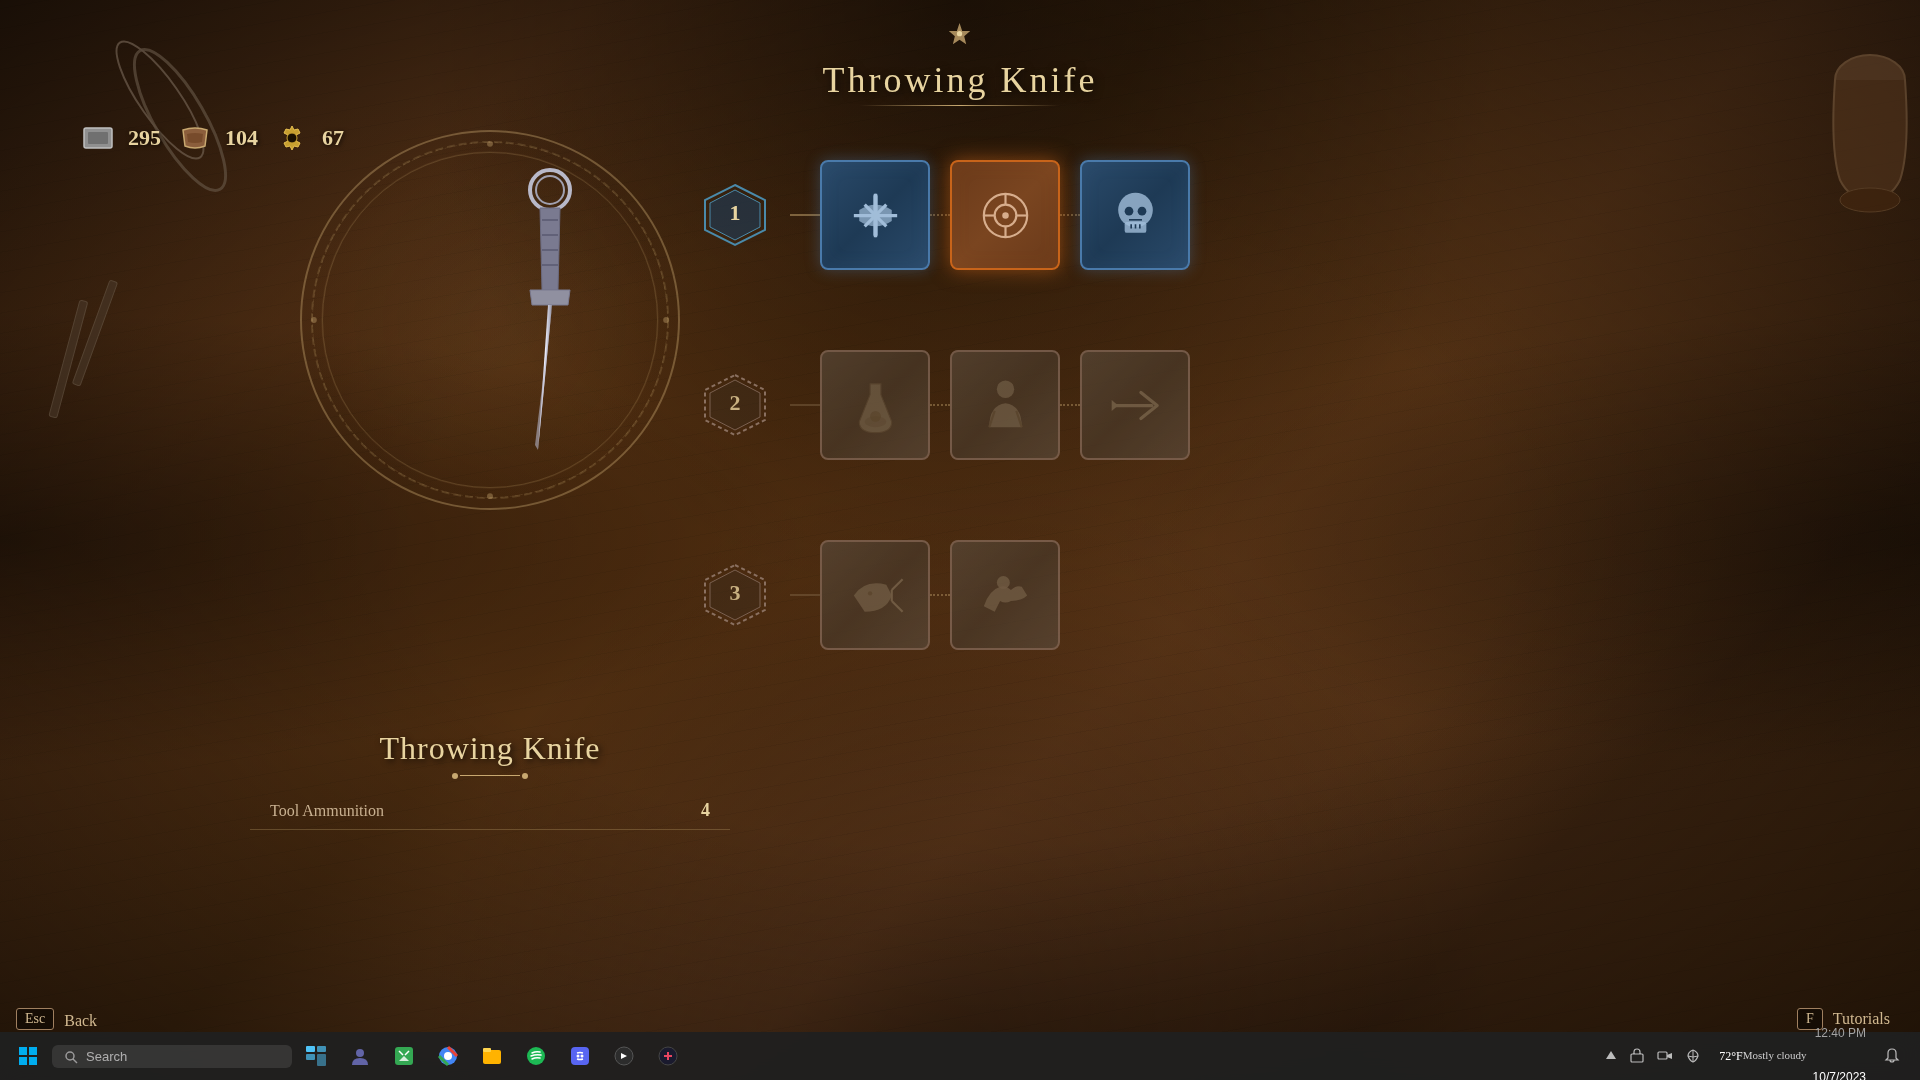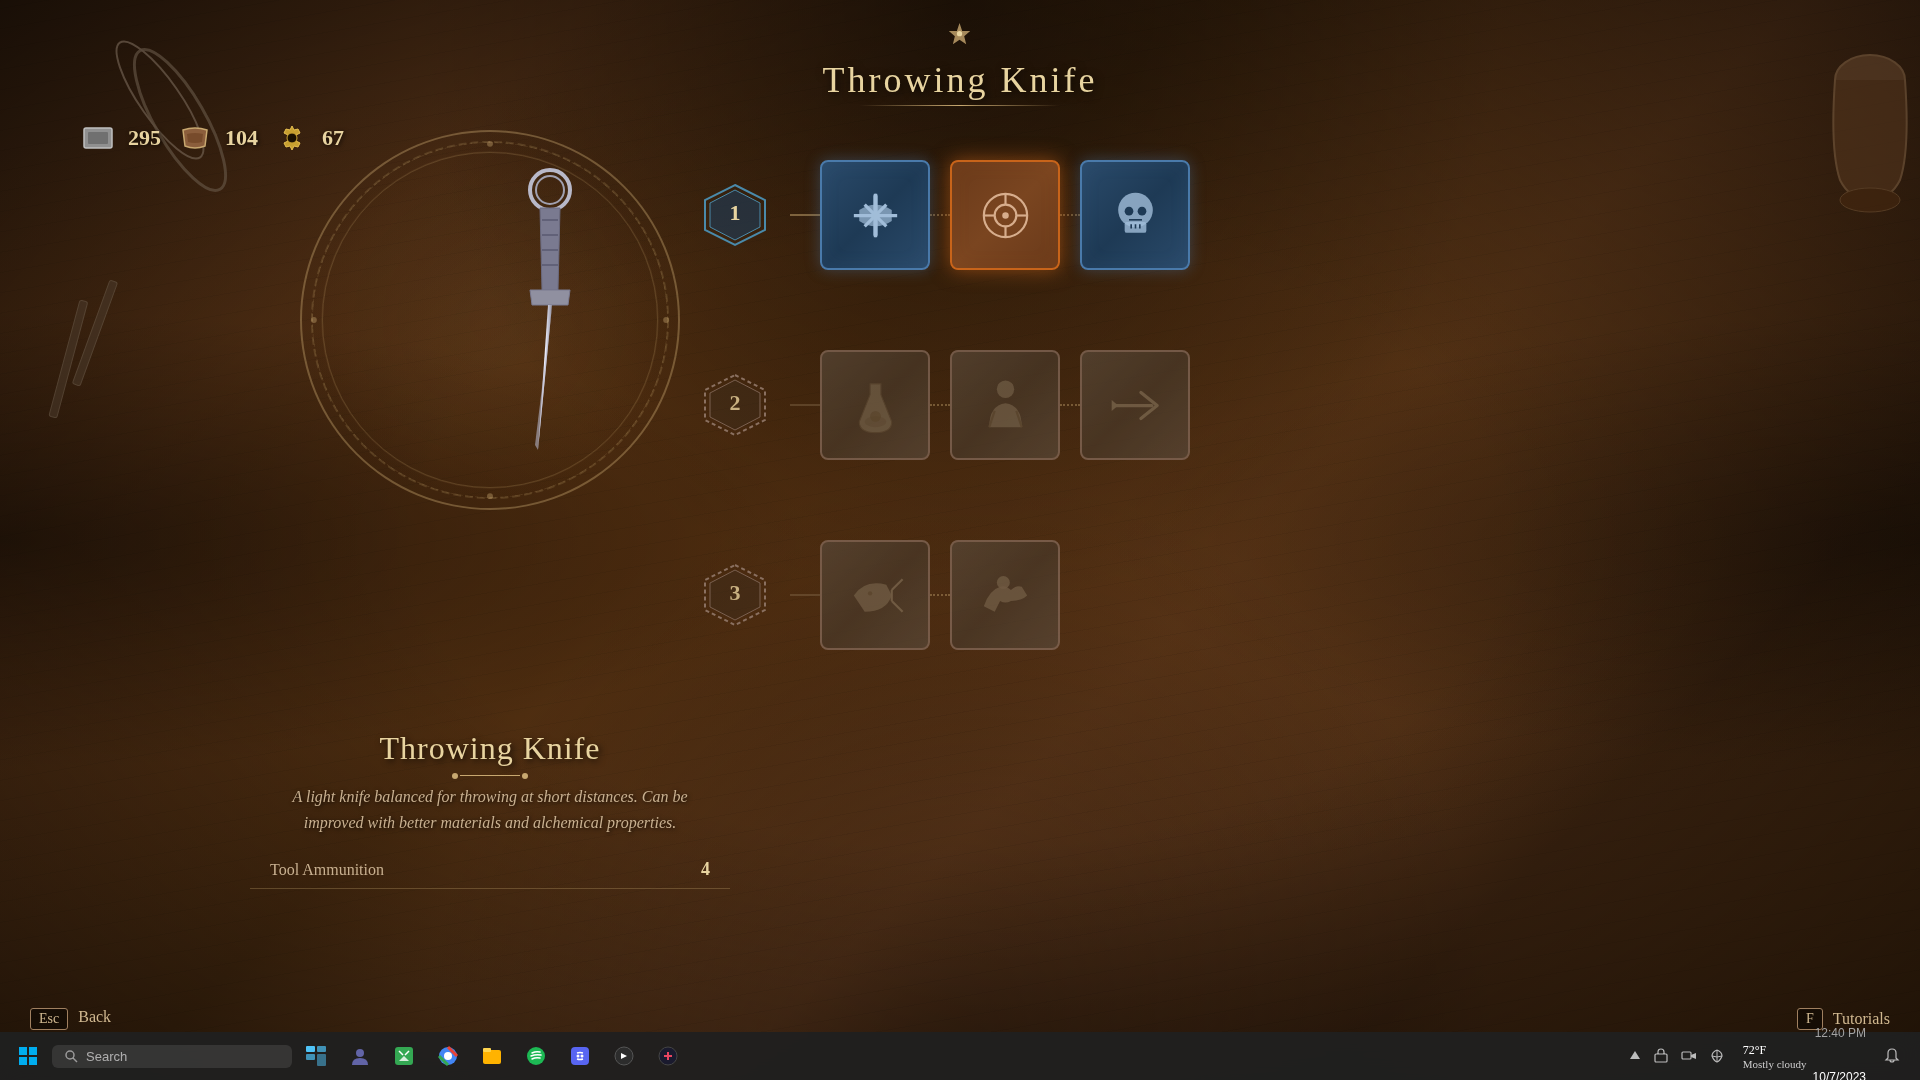--- a/index.html
+++ b/index.html
@@ -322,24 +322,24 @@
     }
 
     .upgrade-node.active svg { fill: #b8d4f0; }
     .upgrade-node.selected svg { fill: #e8c0a0; }
     .upgrade-node.locked svg { fill: #8a7860; }
 
     
     .bottom-left {
       position: absolute;
       bottom: 50px;
-      left: 30px;
+      left: 16px;
       z-index: 10;
       display: flex;
-      align-items: flex-start;
+      align-items: flex-end;
       gap: 10px;
     }
 
     .key-badge {
       border: 1px solid #a08060;
       color: #d0b890;
       padding: 2px 8px;
       border-radius: 3px;
       font-size: 14px;
       background: rgba(0,0,0,0.4);
@@ -381,21 +381,21 @@
       height: 40px;
       display: flex;
       align-items: center;
       justify-content: center;
       border-radius: 4px;
       cursor: pointer;
     }
 
     .taskbar-search {
       display: flex;
-      align-items: center;
+      align-items: flex-end;
       background: rgba(255,255,255,0.1);
       border-radius: 6px;
       padding: 4px 12px;
       gap: 8px;
       width: 240px;
       cursor: pointer;
     }
 
     .taskbar-search-text {
       color: rgba(255,255,255,0.6);
@@ -431,21 +431,21 @@
       font-family: 'Segoe UI', sans-serif;
     }
 
     .taskbar-time {
       text-align: right;
       line-height: 1.3;
     }
 
     .taskbar-weather {
       display: flex;
-      flex-direction: column;
+      flex-direction: row;
       font-size: 11px;
       color: #ccc;
     }
 
     
     .edge-item-left {
       position: absolute;
       top: 0;
       left: 0;
       width: 250px;
@@ -580,21 +580,20 @@
           <stop offset="0%" stop-color="#d0d0e0"></stop>
           <stop offset="50%" stop-color="#f0f0ff"></stop>
           <stop offset="100%" stop-color="#9090a0"></stop>
         </linearGradient>
       </defs>
     </svg>
   </div>
 
   <div class="item-name" style="margin-top: 270px;">Throwing Knife</div>
   <div class="item-divider"></div>
-  <p class="item-description">A light knife balanced for throwing at short distances. Can be improved with better materials and alchemical properties.</p>
 
   <div class="item-stats">
     <div class="stat-row">
       <span class="stat-label">Tool Ammunition</span>
       <span class="stat-value">4</span>
     </div>
   </div>
 </div>
 
 <div class="upgrade-tree">

